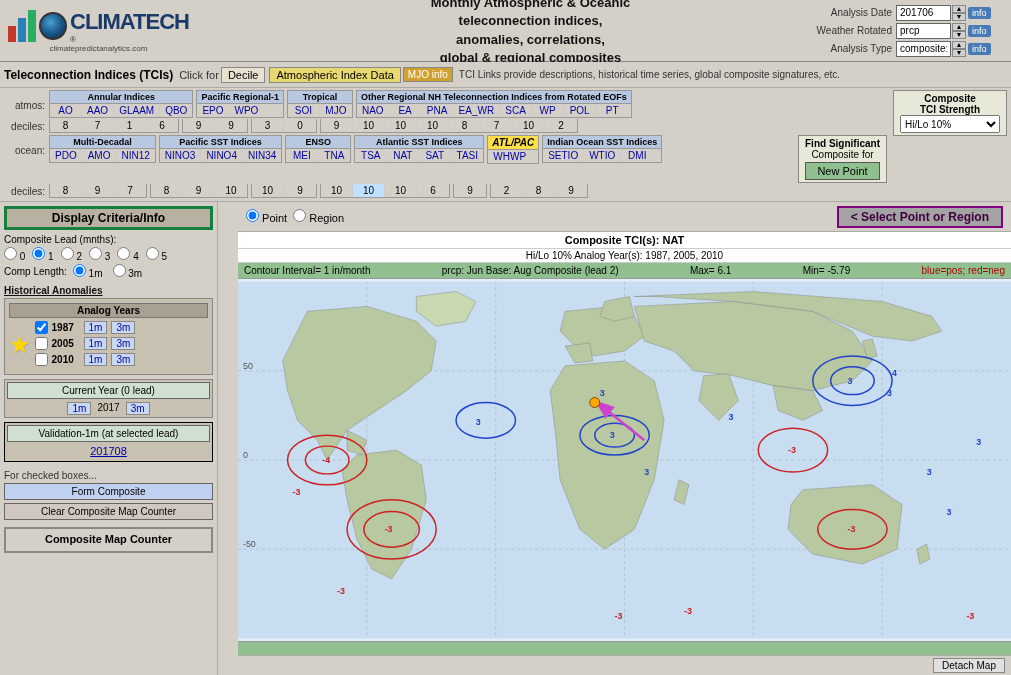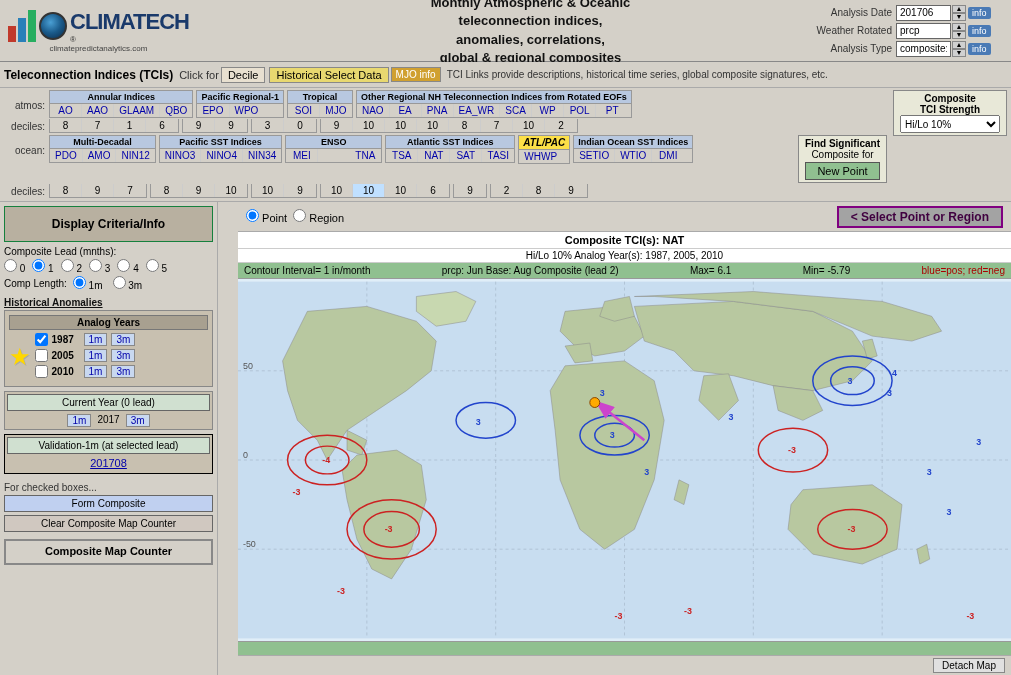--- a/index.html
+++ b/index.html
@@ -29,21 +29,21 @@
     .index-cell.last { border-right: none; }
     .decile-cell { text-align: center; padding: 1px 5px; font-size: 10px; border-right: 1px solid #ccc; min-width: 32px; }
     .decile-cell.last { border-right: none; }
     .new-point-btn { background: #90c090; border: 1px solid #555; font-size: 11px; padding: 2px 8px; cursor: pointer; margin-top: 2px; display: block; width: 100%; }
 
     
     .main-content { display: flex; flex: 1; overflow: hidden; }
 
     
     .left-panel { width: 218px; background: #d4d0c8; border-right: 1px solid #aaa; display: flex; flex-direction: column; padding: 4px; overflow-y: auto; }
-    .panel-title { font-size: 12px; font-weight: bold; background: #b8b0a0; text-align: center; padding: 10px; border: 1px solid #15803d; margin-bottom: 4px; }
+    .panel-title { font-size: 12px; font-weight: bold; background: #b8b0a0; text-align: center; padding: 2px; border: 3px solid #15803d; margin-bottom: 4px; }
     .form-row { display: flex; align-items: center; margin-bottom: 2px; font-size: 10px; }
     .form-row label { margin-right: 4px; }
     .section-label { font-size: 10px; font-weight: bold; margin-top: 4px; margin-bottom: 2px; color: #111; text-decoration: underline; }
     .analog-years-box { border: 1px solid #888; background: #c8c0b0; padding: 4px; margin-bottom: 4px; }
     .analog-title { font-size: 10px; font-weight: bold; background: #a8a090; text-align: center; padding: 1px; margin-bottom: 3px; border: 1px solid #777; }
     .analog-row { display: flex; align-items: center; gap: 4px; font-size: 10px; margin-bottom: 2px; }
     .year-label { font-weight: bold; min-width: 28px; }
     .btn-link { background: #c8d8f0; border: 1px solid #888; font-size: 10px; padding: 0px 4px; cursor: pointer; color: #00a; }
     .action-btn { background: #d0e0d0; border: 1px solid #666; font-size: 10px; padding: 2px 6px; cursor: pointer; display: block; width: 100%; text-align: center; margin-bottom: 3px; }
     .action-btn-blue { background: #c0d0f0; border: 1px solid #666; font-size: 10px; padding: 2px 6px; cursor: pointer; display: block; width: 100%; text-align: center; margin-bottom: 3px; }
@@ -144,21 +144,21 @@
           <button class="info-btn">info</button>
         </div>
       </div>
     </div>
   </div>
 
   <div class="tci-row">
     <span class="tci-title">Teleconnection Indices (TCIs)</span>
     <span class="click-for-btn">Click for</span>
     <button class="decile-btn">Decile</button>
-    <button class="hist-btn">Historical Select Data</button>
+    <button class="hist-btn">Atmospheric Index Data</button>
     <button class="mjo-btn">MJO info</button>
     <span class="tci-desc">TCI Links provide descriptions, historical time series, global composite signatures, etc.</span>
   </div>
 
   <div class="index-tables-area" style="background:#d4d0c8;border-bottom:1px solid #aaa;padding:2px 4px;">
 
     <div style="float:right;border:1px solid #888;padding:2px 6px;background:#e8e8d8;margin-left:6px;">
       <div style="font-size:10px;font-weight:bold;text-align:center;">Composite</div>
       <div style="font-size:10px;font-weight:bold;text-align:center;">TCI Strength</div>
       <select class="small-select" style="width:100px;font-size:10px;">
@@ -264,21 +264,21 @@
         <div style="background:#b8c8e0;text-align:center;font-size:9px;font-weight:bold;padding:1px 4px;border-bottom:1px solid #999;">Pacific SST Indices</div>
         <div style="display:flex;">
           <a class="index-cell">NINO3</a>
           <a class="index-cell">NINO4</a>
           <a class="index-cell last">NIN34</a>
         </div>
       </div>
 
       <div style="border:1px solid #999;margin-right:3px;">
         <div style="background:#b8c8e0;text-align:center;font-size:9px;font-weight:bold;padding:1px 4px;border-bottom:1px solid #999;">ENSO</div>
-        <div style="display:flex;gap:31px;">
+        <div style="display:flex;">
           <a class="index-cell">MEI</a>
           <a class="index-cell last">TNA</a>
         </div>
       </div>
 
       <div style="border:1px solid #999;margin-right:3px;">
         <div style="background:#b8c8e0;text-align:center;font-size:9px;font-weight:bold;padding:1px 4px;border-bottom:1px solid #999;">Atlantic SST Indices</div>
         <div style="display:flex;">
           <a class="index-cell">TSA</a>
           <a class="index-cell">NAT</a>

